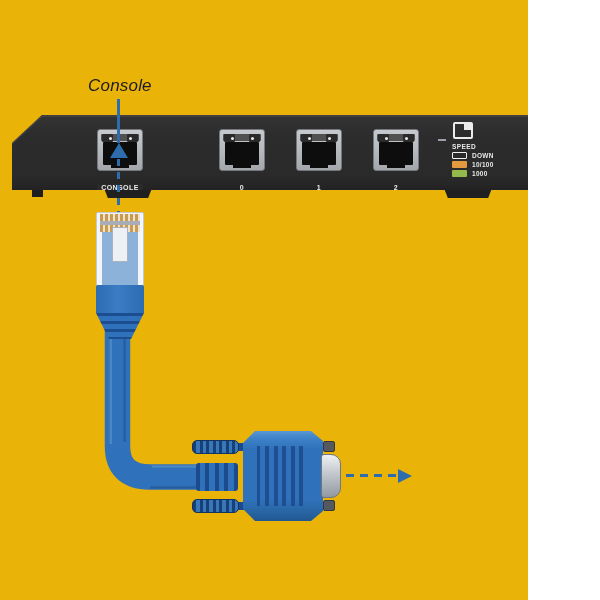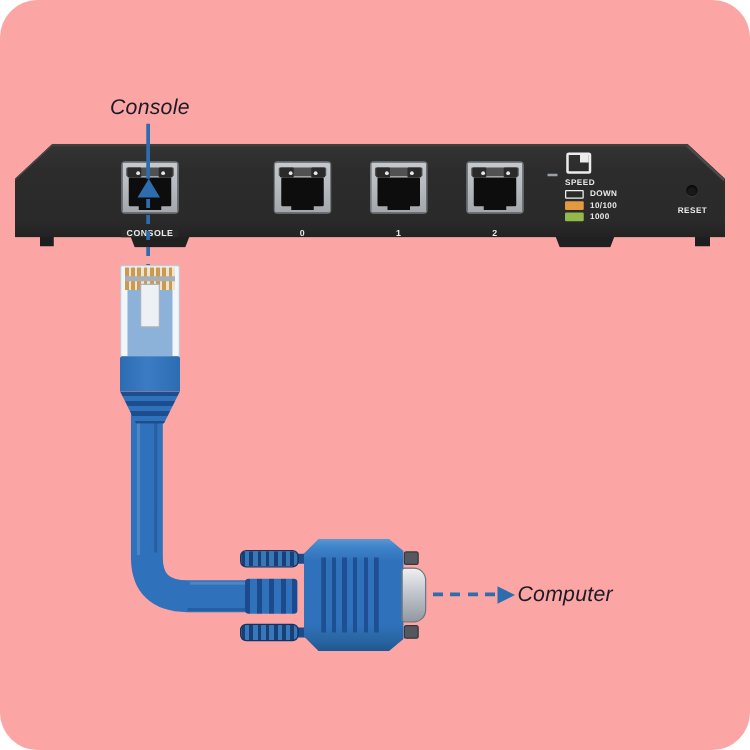--- a/index.html
+++ b/index.html
@@ -1,20 +1,20 @@
 <!DOCTYPE html>
 <html><head>
 <meta charset="utf-8">
 <style>
   * { margin: 0; padding: 0; box-sizing: border-box; }
   html, body { background: #ffffff; }
   body { font-family: "Liberation Sans", sans-serif; }
   #stage {
-    position: relative; width: 600px; height: 600px;
-    background: #fca5a5; overflow: hidden; border-radius: 30px;
+    position: relative; width: 528px; height: 600px;
+    background: #eab308; overflow: hidden;
   }
 
   
   .callout {
     position: absolute; font-style: italic; font-size: 17px;
     color: #1b1b26; letter-spacing: .2px; z-index: 7;
   }
   .footnote {
     position: absolute; left: 18px; top: 560px; font-size: 18px;
     color: #060606; z-index: 7;
@@ -295,16 +295,15 @@
   <div class="strain-relief"></div>
   <div class="db9-screw top"></div>
   <div class="db9-screw bottom"></div>
   <div class="db9-body">
     <div class="db9-ribs"></div>
   </div>
   <div class="db9-face"></div>
 
   <div class="line-dashed-h"></div>
   <div class="arrowhead-right"></div>
-  <div class="callout" style="left:414px; top:466px;">Computer</div>
 
 
 </div>
 
 </body></html>

